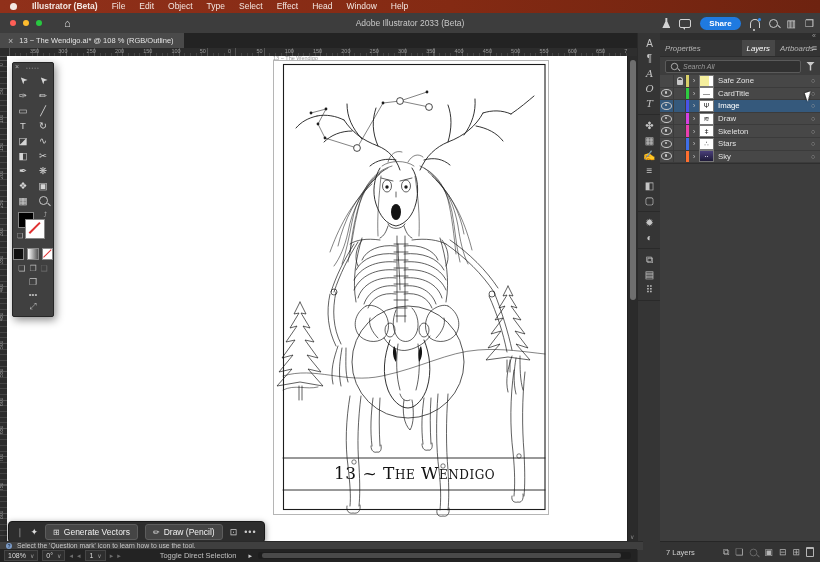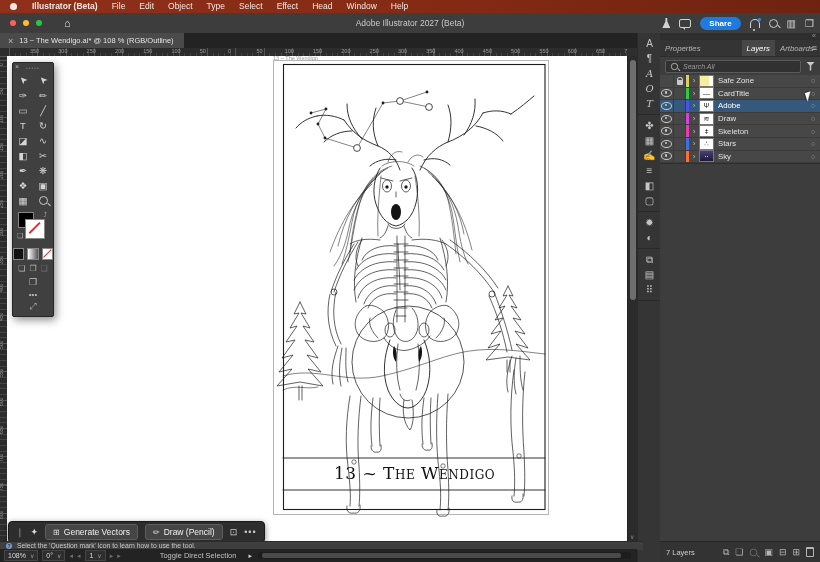--- a/index.html
+++ b/index.html
@@ -174,21 +174,21 @@
         <span class="mi">Window</span>
         <span class="mi">Help</span>
       </span>
   </div>
 
   <div id="titlebar">
     <span class="tl r"></span>
     <span class="tl y"></span>
     <span class="tl g"></span>
     <span class="home">⌂</span>
-    <span id="app-title">Adobe Illustrator 2027 (Beta)</span>
+    <span id="app-title">Adobe Illustrator 2033 (Beta)</span>
   </div>
   <div id="tb-right">
     <span class="i-flask"></span>
     <span class="i-bubble"></span>
     <span id="share-btn">Share</span>
     <span class="i-bell">
         <span class="dot"></span>
       </span>
     <span class="i-mag"></span>
     <span class="tb-glyph">▥</span>
@@ -414,21 +414,21 @@
         <div class="lrow sel">
           <span class="cell">
             <span class="i-eye"></span>
           </span>
           <span class="cell" style="width: 11px;"></span>
           <span class="cbar" style="background: rgb(73, 83, 232);"></span>
           <span class="chev">›</span>
           <span class="thumb" style="background: rgb(255, 255, 255);">
             <span style="color: rgb(34, 34, 34);">Ψ</span>
           </span>
-          <span class="lname">Adobe</span>
+          <span class="lname">Image</span>
           <span class="tgt">○</span>
         </div>
         <div class="lrow">
           <span class="cell">
             <span class="i-eye"></span>
           </span>
           <span class="cell" style="width: 11px;"></span>
           <span class="cbar" style="background: rgb(214, 63, 224);"></span>
           <span class="chev">›</span>
           <span class="thumb" style="background: rgb(255, 255, 255);">

